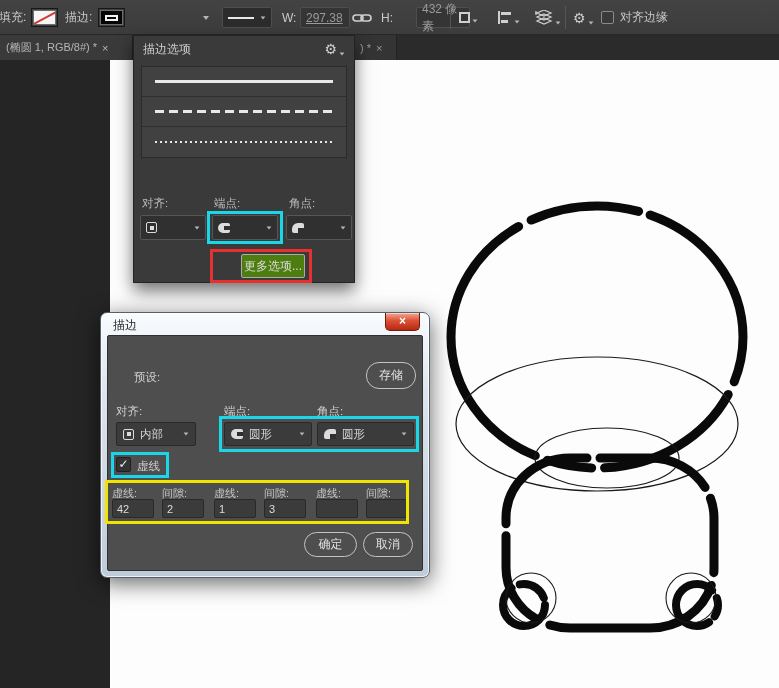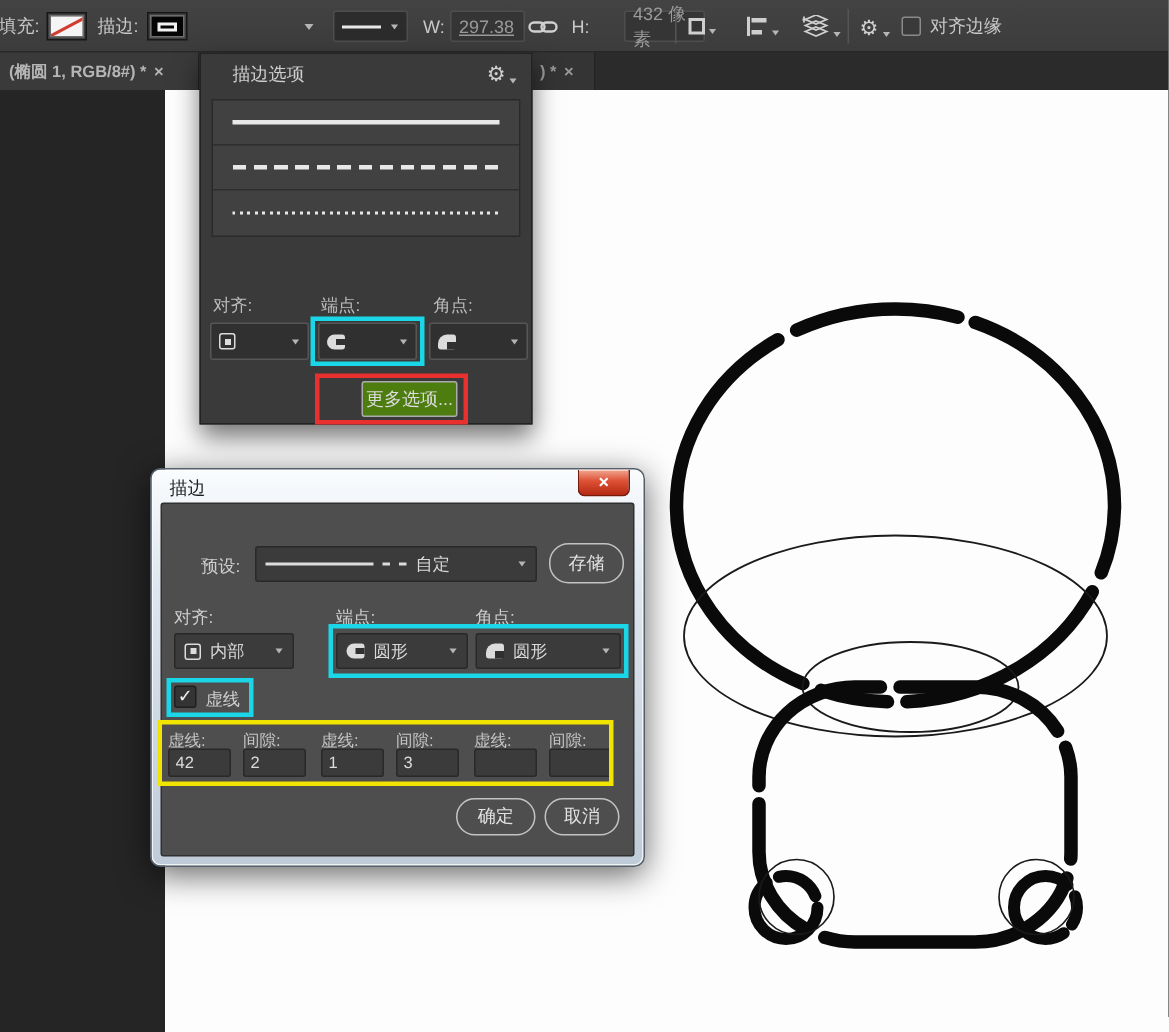--- a/index.html
+++ b/index.html
@@ -24,37 +24,37 @@
   .dd-dark { background:#2c2c2c; border:1px solid #4e4e4e; border-radius:2px; height:21px;
              display:flex; align-items:center; gap:6px; padding:0 5px; cursor:pointer; }
   .line-sample-white { width:26px; height:2px; background:#e8e8e8; }
   .vsep { position:absolute; top:6px; width:1px; height:23px; background:#555; }
   .mini-icon { display:flex; align-items:flex-end; gap:2px; cursor:pointer; }
   .sq-icon { width:11px; height:11px; border:2px solid #cfcfcf; background:transparent; }
   .cb { width:13px; height:13px; border:1px solid #8a8a8a; background:#3a3a3a; border-radius:2px; cursor:pointer; }
   .gear { font-size:14px; color:#cfcfcf; line-height:1; cursor:pointer; }
 
   
-  .tab-bar { position:absolute; left:0; top:35px; width:779px; height:25px; background:#2b2b2b;font-weight:bold; }
+  .tab-bar { position:absolute; left:0; top:35px; width:779px; height:25px; background:#2b2b2b; }
   .doc-tab { position:absolute; left:0; top:0; width:133px; height:25px; background:#3a3a3a;
              border-right:1px solid #222; display:flex; align-items:center; gap:5px; padding:0 6px; cursor:pointer; }
   .doc-tab span { font-size:11px; color:#b5b5b5; white-space:nowrap; overflow:hidden; }
   .tab-close { font-size:12px; color:#9a9a9a; cursor:pointer; flex:0 0 auto; }
   .hidden-tab { position:absolute; left:355px; top:0; width:42px; height:25px; background:#343434;
                 border-right:1px solid #222; display:flex; align-items:center; gap:5px; padding:0 5px; cursor:pointer; }
   .hidden-tab span { font-size:11px; color:#9a9a9a; }
 
   
   .left-strip { position:absolute; left:0; top:60px; width:110px; height:628px; background:#252525; }
   .canvas { position:absolute; left:110px; top:60px; width:669px; height:628px; background:#fdfdfd; }
   .drawing-svg { position:absolute; left:110px; top:60px; }
 
   
   .stroke-panel { position:absolute; left:133px; top:35px; width:222px; height:248px; z-index:10;
-                  background:#3a3a3a; border:1px solid #232323; box-shadow:0 8px 16px rgba(0,0,0,.55);padding-left:12px; }
+                  background:#3a3a3a; border:1px solid #232323; box-shadow:0 8px 16px rgba(0,0,0,.55); }
   .sp-header { height:26px; display:flex; align-items:center; justify-content:space-between; padding:0 9px; }
   .sp-title { font-size:12px; color:#cfcfcf; }
   .sp-gear { display:flex; align-items:flex-end; gap:2px; cursor:pointer; }
   .preset-list { position:absolute; left:7px; top:30px; width:206px; background:#414141; border:1px solid #2a2a2a; }
   .preset-row { height:30px; display:flex; align-items:center; justify-content:center; border-bottom:1px solid #2e2e2e; cursor:pointer; }
   .preset-row:last-child { border-bottom:none; }
   .pl-solid  { width:178px; height:3px; background:#e8e8e8; }
   .pl-dashed { width:178px; height:3px; background:repeating-linear-gradient(90deg,#e8e8e8 0 9px,transparent 9px 14px); }
   .pl-dotted { width:178px; height:2px; background:repeating-linear-gradient(90deg,#e8e8e8 0 2px,transparent 2px 5px); }
   .sp-label { position:absolute; font-size:11.5px; color:#bdbdbd; top:160px; }
@@ -283,27 +283,20 @@
 
   <div class="stroke-dialog">
     <span class="dlg-title">描边</span>
     <div class="dlg-close">
       <span>×</span>
     </div>
 
     <div class="dlg-content">
 
       <span class="dc-label" style="left:26px; top:34px;">预设:</span>
-      <div class="dc-dd" style="left:62px; top:28px; width:188px;">
-        <span class="preset-line"></span>
-        <span class="preset-dot"></span>
-        <span class="preset-dot"></span>
-        <span class="dc-dd-text grow">自定</span>
-        <span class="tri tri-sm"></span>
-      </div>
       <button class="pill-btn" style="left:258px; top:26px; width:50px; height:27px;">存储</button>
 
       <span class="dc-label" style="left:8px;   top:68px;">对齐:</span>
       <span class="dc-label" style="left:116px; top:68px;">端点:</span>
       <span class="dc-label" style="left:209px; top:68px;">角点:</span>
 
       <div class="dc-dd" style="left:8px; top:86px; width:80px;">
         <span class="icon-align-ring">
             <i></i>
           </span>

